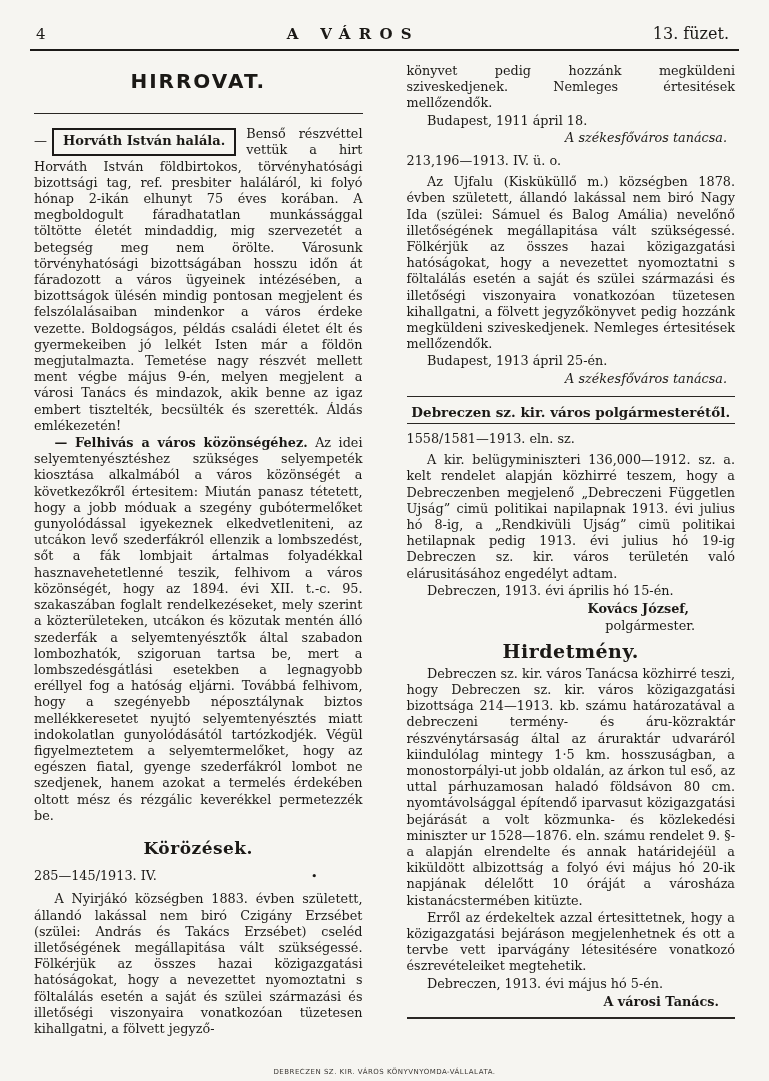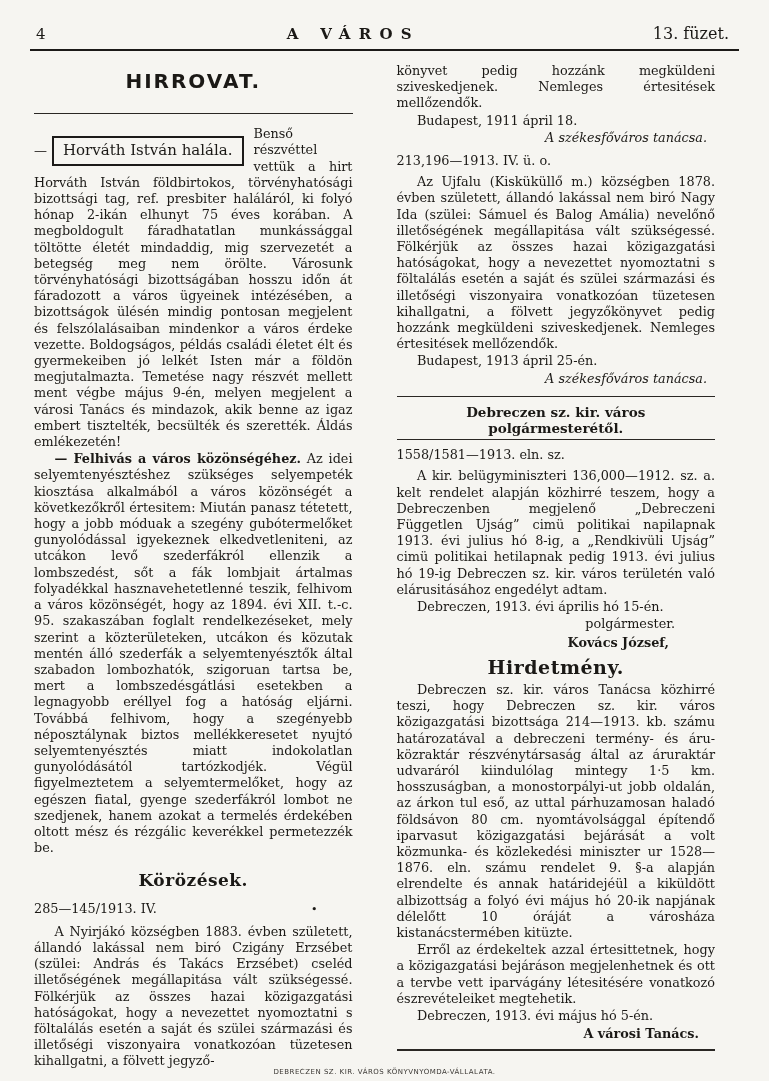--- a/index.html
+++ b/index.html
@@ -17,21 +17,21 @@
   .masthead {
     display:flex; justify-content:space-between; align-items:baseline;
     padding:24px 40px 4px 36px;
   }
   .page-num { font-size:15px; }
   .journal  { font-size:15px; font-weight:bold; letter-spacing:0.55em; margin-left:0.55em; }
   .issue    { font-size:16px; }
   .head-rule { border-top:2px solid #1c1a18; margin:2px 30px 0 30px; }
 
   
-  .columns { display:flex; gap:44px; padding:12px 54px 0 34px; }
+  .columns { display:flex; gap:44px; padding:12px 34px 0 34px; }
   .col { flex:1; min-width:0; font-size:12.8px; line-height:16.2px; text-align:justify; }
   .p { margin:0 0 1px 0; }
   .indent { text-indent:1.6em; }
 
   .col-rule { border-top:1px solid #2a2724; }
   .col-rule.under-hirrovat { margin:0 0 12px 0; }
   .col-rule.mt   { margin:9px 0 7px 0; }
   .col-rule.thin { margin:3px 0 7px 0; }
   .col-rule.end  { margin-top:7px; border-top-width:2px; }
 
@@ -40,21 +40,21 @@
     font-family:"DejaVu Sans","Liberation Sans",sans-serif;
     font-size:20px; font-weight:bold; letter-spacing:2px;
     text-align:center; margin:10px 0 24px 0;
   }
   .obit-lead { float:left; margin:2px 10px 3px 0; white-space:nowrap; }
   .dash { margin-right:5px; font-size:13px; }
   .obit-box {
     display:inline-block;
     border:2px solid #1c1a18;
     padding:4px 9px 5px 9px;
-    font-weight:normal; font-size:15px; line-height:1.1;margin-top:8px;
+    font-weight:bold; font-size:13px; line-height:1.1;
   }
   .lead-in { font-weight:bold; }
   .korozesek {
     font-size:17px; font-weight:bold; text-align:center;
     letter-spacing:0.5px; margin:16px 0 12px 0;
   }
   .case-line { margin:11px 0 6px 0; }
   .dot { margin-left:150px; font-size:11px; }
 
   
@@ -124,22 +124,22 @@
       <p class="p indent dateline">Budapest, 1913 ápril 25-én.</p>
       <p class="p sig-italic">A székesfőváros tanácsa.</p>
 
       <div class="col-rule mt"></div>
       <h3 class="mayor-title">Debreczen sz. kir. város polgármesterétől.</h3>
       <div class="col-rule thin"></div>
 
       <p class="p refline">1558/1581—1913. eln. sz.</p>
       <p class="p indent">A kir. belügyminiszteri 136,000—1912. sz. a. kelt rendelet alapján közhirré teszem, hogy a Debreczenben megjelenő „Debreczeni Független Ujság” cimü politikai napilapnak 1913. évi julius hó 8-ig, a „Rendkivüli Ujság” cimü politikai hetilapnak pedig 1913. évi julius hó 19-ig Debreczen sz. kir. város területén való elárusitásához engedélyt adtam.</p>
       <p class="p indent dateline">Debreczen, 1913. évi április hó 15-én.</p>
+      <p class="p sig-name">Kovács József,</p>
       <p class="p sig-title">polgármester.</p>
-      <p class="p sig-name">Kovács József,</p>
 
       <h2 class="hirdetmeny">Hirdetmény.</h2>
       <p class="p indent">Debreczen sz. kir. város Tanácsa közhirré teszi, hogy Debreczen sz. kir. város közigazgatási bizottsága 214—1913. kb. számu határozatával a debreczeni termény- és áru-közraktár részvénytársaság által az áruraktár udvaráról kiindulólag mintegy 1·5 km. hosszuságban, a monostorpályi-ut jobb oldalán, az árkon tul eső, az uttal párhuzamosan haladó földsávon 80 cm. nyomtávolsággal építendő iparvasut közigazgatási bejárását a volt közmunka- és közlekedési miniszter ur 1528—1876. eln. számu rendelet 9. §-a alapján elrendelte és annak határidejéül a kiküldött albizottság a folyó évi május hó 20-ik napjának délelőtt 10 óráját a városháza kistanácstermében kitüzte.</p>
       <p class="p indent">Erről az érdekeltek azzal értesittetnek, hogy a közigazgatási bejáráson megjelenhetnek és ott a tervbe vett iparvágány létesitésére vonatkozó észrevételeiket megtehetik.</p>
       <p class="p indent dateline">Debreczen, 1913. évi május hó 5-én.</p>
       <p class="p sig-bold">A városi Tanács.</p>
       <div class="col-rule end"></div>
     </section>
 
   </div>

